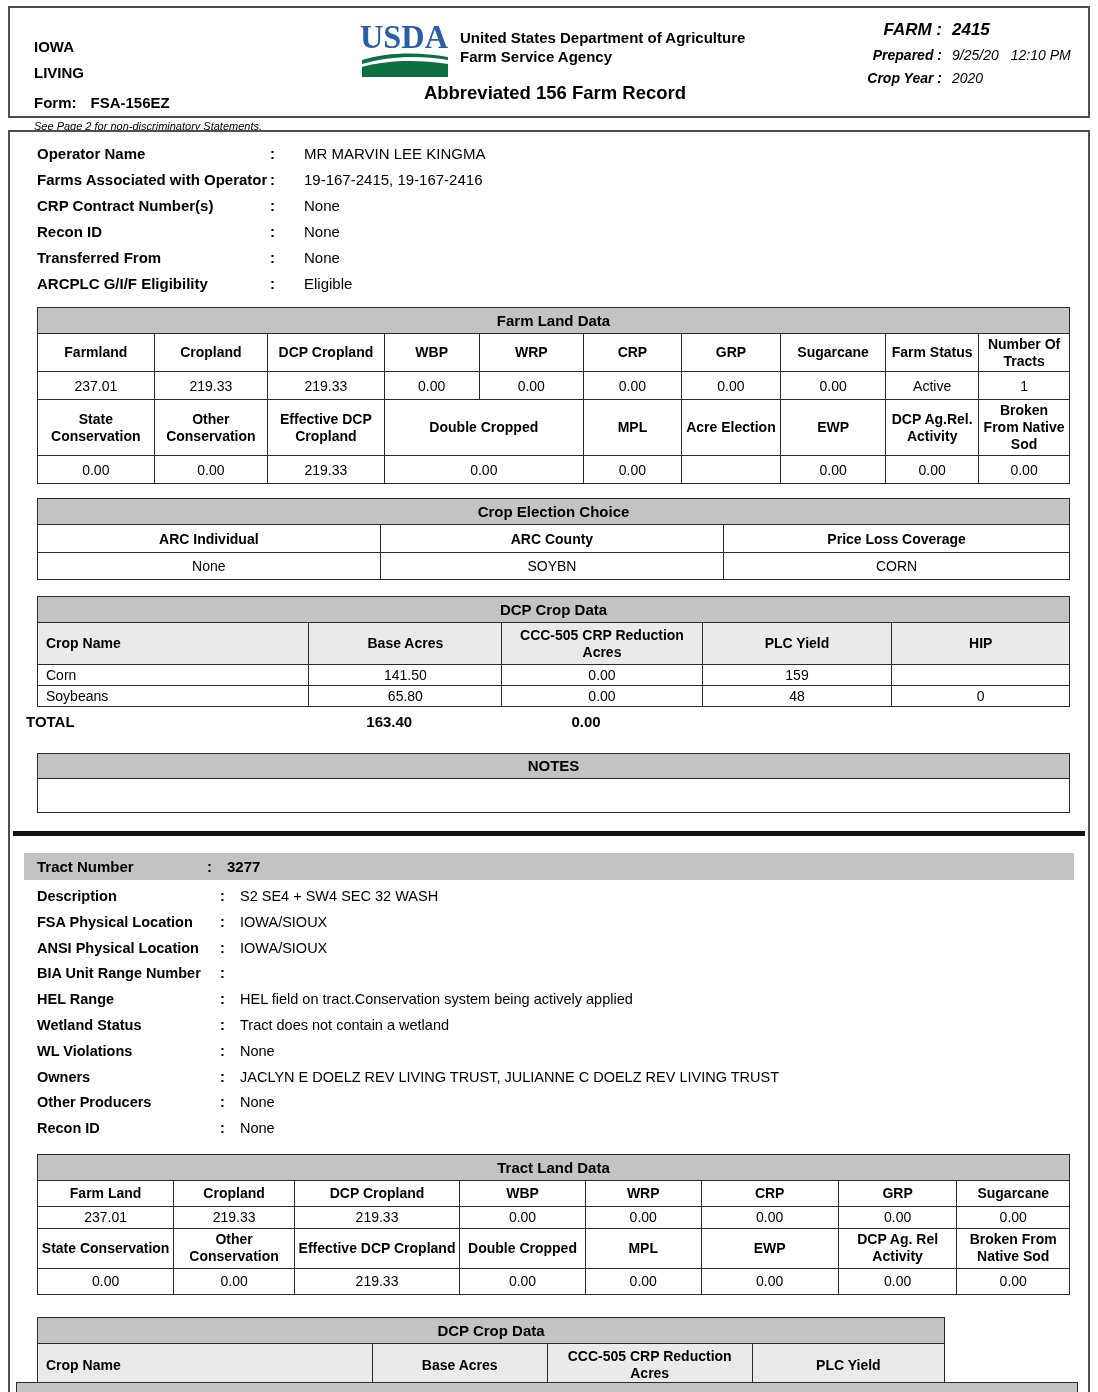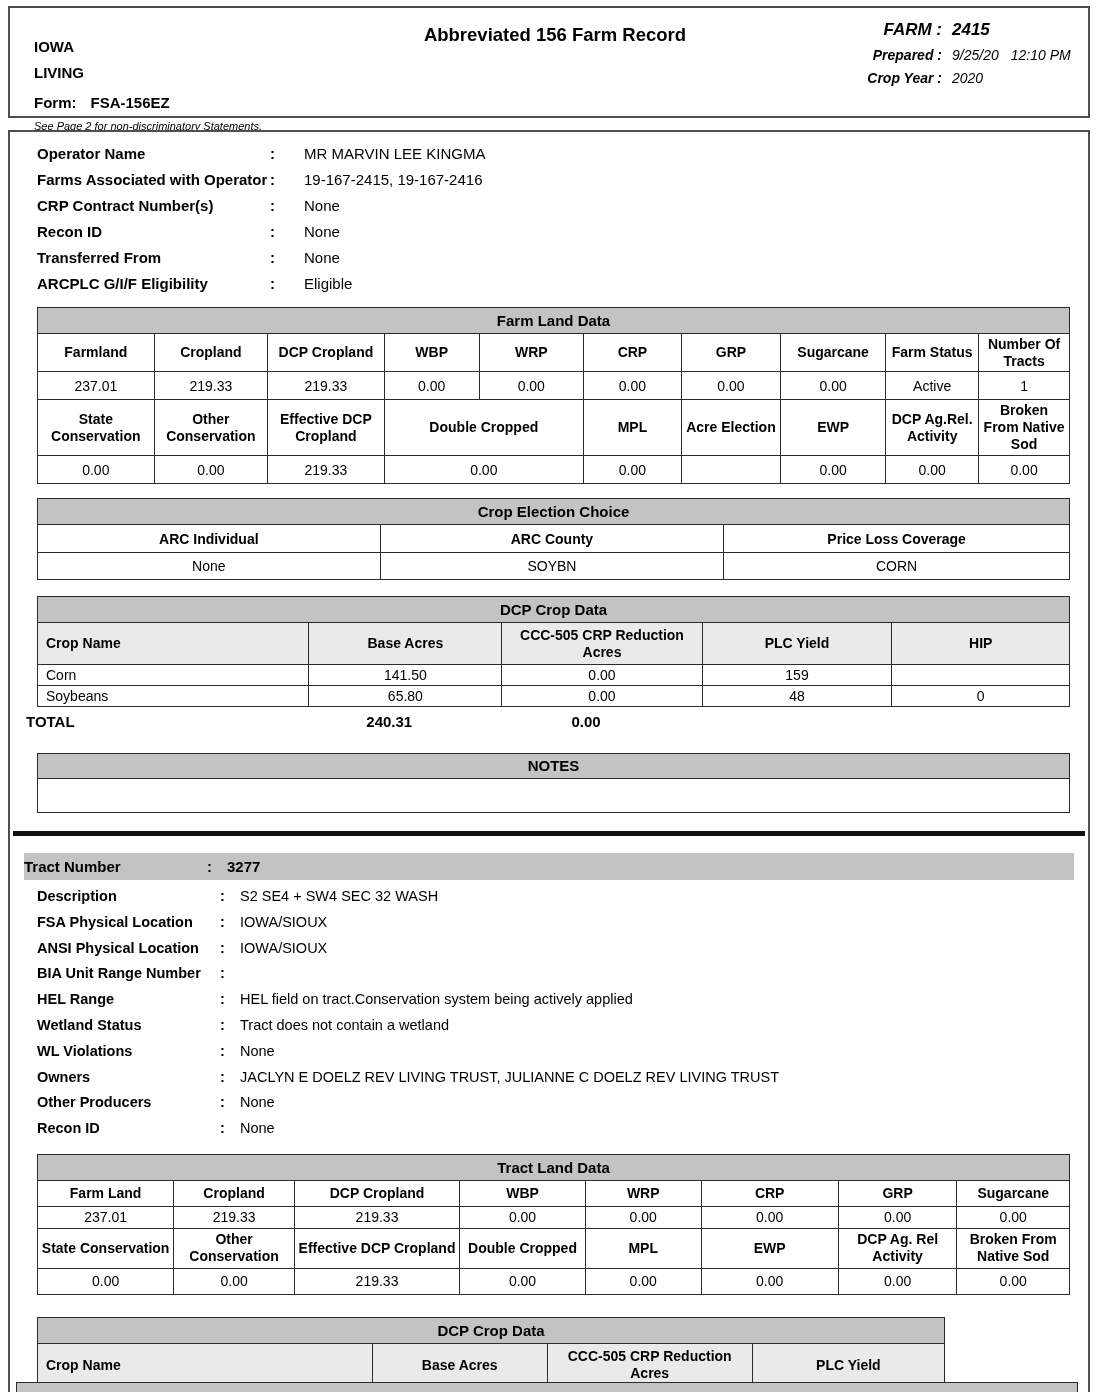--- a/index.html
+++ b/index.html
@@ -68,21 +68,21 @@
 
   .notes-wrap { width:1033px; margin:18px 0 0 27px; }
   .notes-bar { background:#c3c3c3; border:1.5px solid #2b2b2b; height:26px; text-align:center;
     font-weight:bold; font-size:15px; line-height:24px; }
   .notes-box { border:1.5px solid #2b2b2b; border-top:none; height:34px; background:#fff; }
 
   .divider { height:5px; background:#111; margin:18px 3px 0 3px; }
 
   .tract-bar { margin:17px 14px 0 14px; background:#c3c3c3; height:27px;
     display:flex; align-items:center; }
-  .tract-bar .tb-label { font-weight:bold; font-size:15px; width:183px; }
+  .tract-bar .tb-label { font-weight:bold; font-size:15px; padding-left:13px; width:183px; }
   .tract-bar .tb-colon { font-weight:bold; font-size:15px; width:8px; }
   .tract-bar .tb-value { font-weight:bold; font-size:15px; margin-left:12px; }
 
   .tract-section { padding:8px 0 0 27px; }
   .tract-section .kv-row { height:25.8px; }
   .tr-label { width:183px; font-weight:bold; font-size:14.5px; }
   .tr-colon { width:8px; font-weight:bold; font-size:14.5px; }
   .tr-value { margin-left:12px; font-size:14.5px; }
 
   .t-tract { margin-top:8px; }
@@ -107,20 +107,31 @@
     <div class="hdr-left">
       <div class="hdr-state">IOWA</div>
       <div class="hdr-county">LIVING</div>
       <div class="hdr-form">
         <span>Form:</span><span class="fv">FSA-156EZ</span>
       </div>
       <div class="hdr-note">See Page 2 for non-discriminatory Statements.</div>
     </div>
 
     <div class="hdr-center">
+      <div class="logo-row">
+        <svg class="usda-logo" viewBox="0 0 90 58">
+          <text x="0" y="28" font-family="Liberation Serif, serif" font-weight="bold" font-size="33" fill="#2b5ea7" textLength="88" lengthAdjust="spacingAndGlyphs">USDA</text>
+          <path d="M2,40 C28,32 60,32 88,37 L88,40 C60,35 28,36 2,44 Z" fill="#0e6f42"></path>
+          <path d="M2,47 C30,39 62,40 88,44 L88,57 L2,57 Z" fill="#0e6f42"></path>
+        </svg>
+        <div class="dept-lines">
+          <div class="dept-l1">United States Department of Agriculture</div>
+          <div class="dept-l2">Farm Service Agency</div>
+        </div>
+      </div>
       <div class="center-title">Abbreviated 156 Farm Record</div>
     </div>
 
     <div class="hdr-right">
       <div class="hr-row">
         <div class="hr-label big">FARM :</div>
         <div class="hr-value big">2415</div>
       </div>
       <div class="hr-row">
         <div class="hr-label">Prepared :</div>
@@ -289,21 +300,21 @@
         <td class="lft">Soybeans</td>
         <td>65.80</td>
         <td>0.00</td>
         <td>48</td>
         <td>0</td>
       </tr>
     </tbody>
       </table>
     <div class="total-row">
       <div class="c1">TOTAL</div>
-      <div class="c2">240.31</div>
+      <div class="c2">163.40</div>
       <div class="c3">0.00</div>
     </div>
 
     <div class="notes-wrap">
       <div class="notes-bar">NOTES</div>
       <div class="notes-box"></div>
     </div>
 
     <div class="divider"></div>
 

